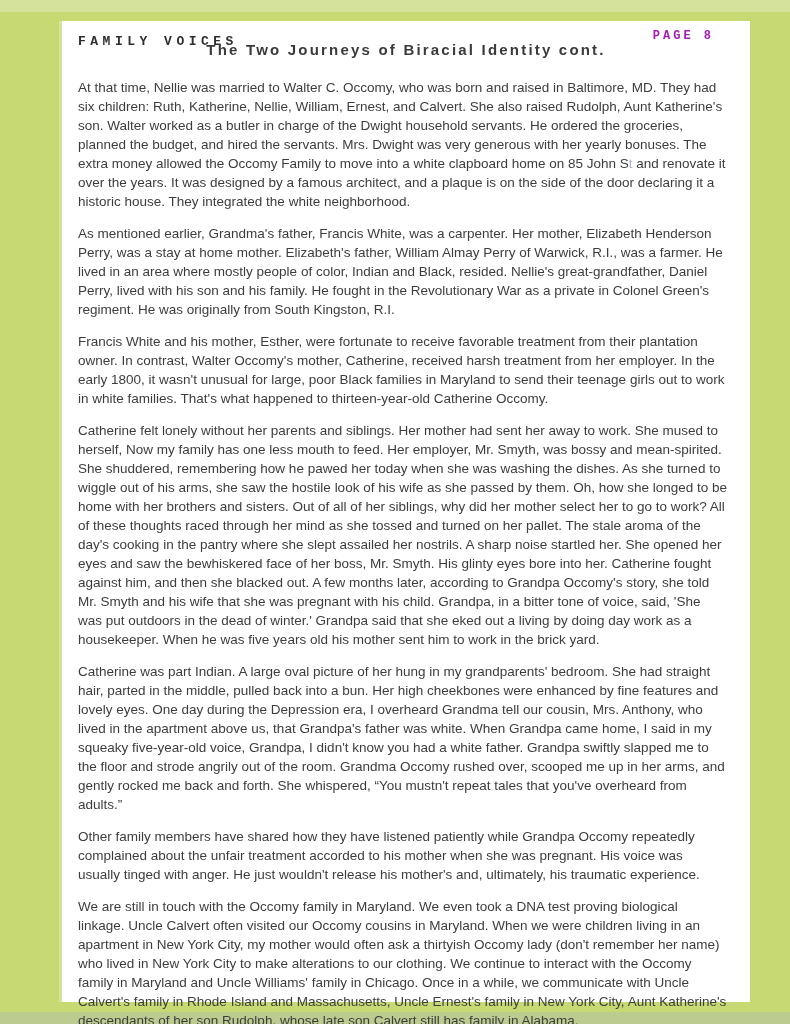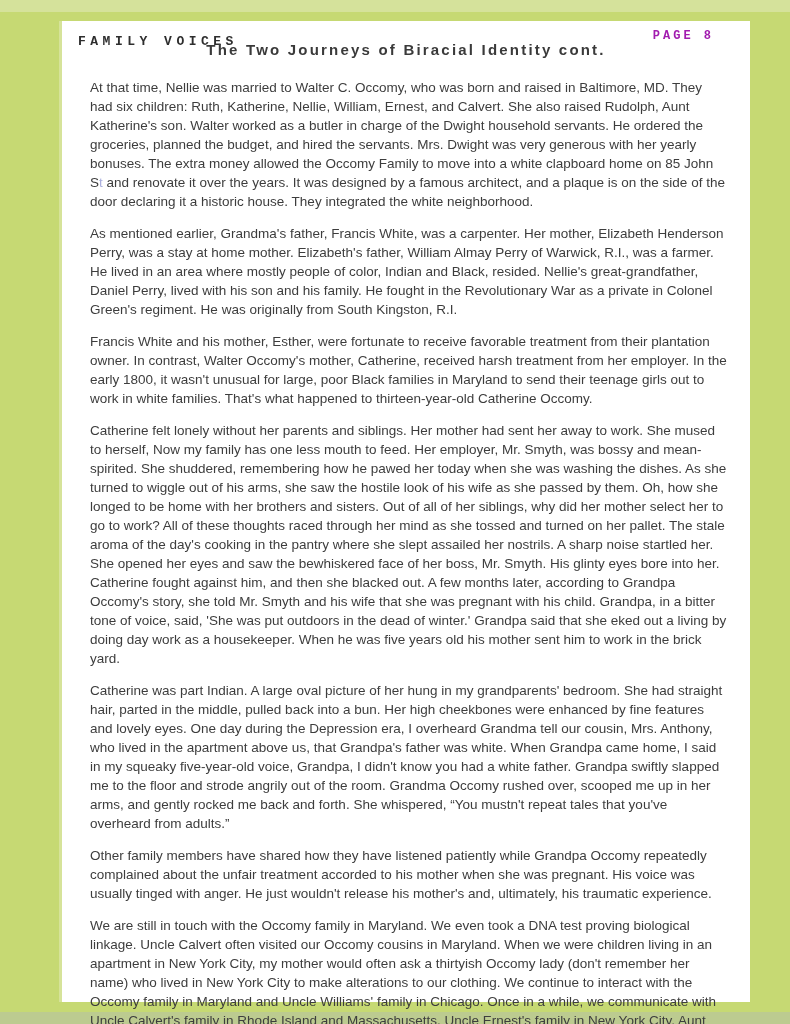--- a/index.html
+++ b/index.html
@@ -68,21 +68,21 @@
     white-space: nowrap;
   }
 
   .article {
     padding: 0 22px 0 16px;
     color: var(--text);
     font-size: 13.5px;
     line-height: 19px;
     text-align: left;
   }
-  .article p { margin: 0 0 13px 12px; }
+  .article p { margin: 0 0 13px 0; }
   .accent { color: var(--accent); }
 </style>
 </head>
 <body>
 
 <div class="canvas">
   <div class="page">
     <header class="header">
       <div class="brand">FAMILY VOICES</div>
       <div class="title">The Two Journeys of Biracial Identity cont.</div>

